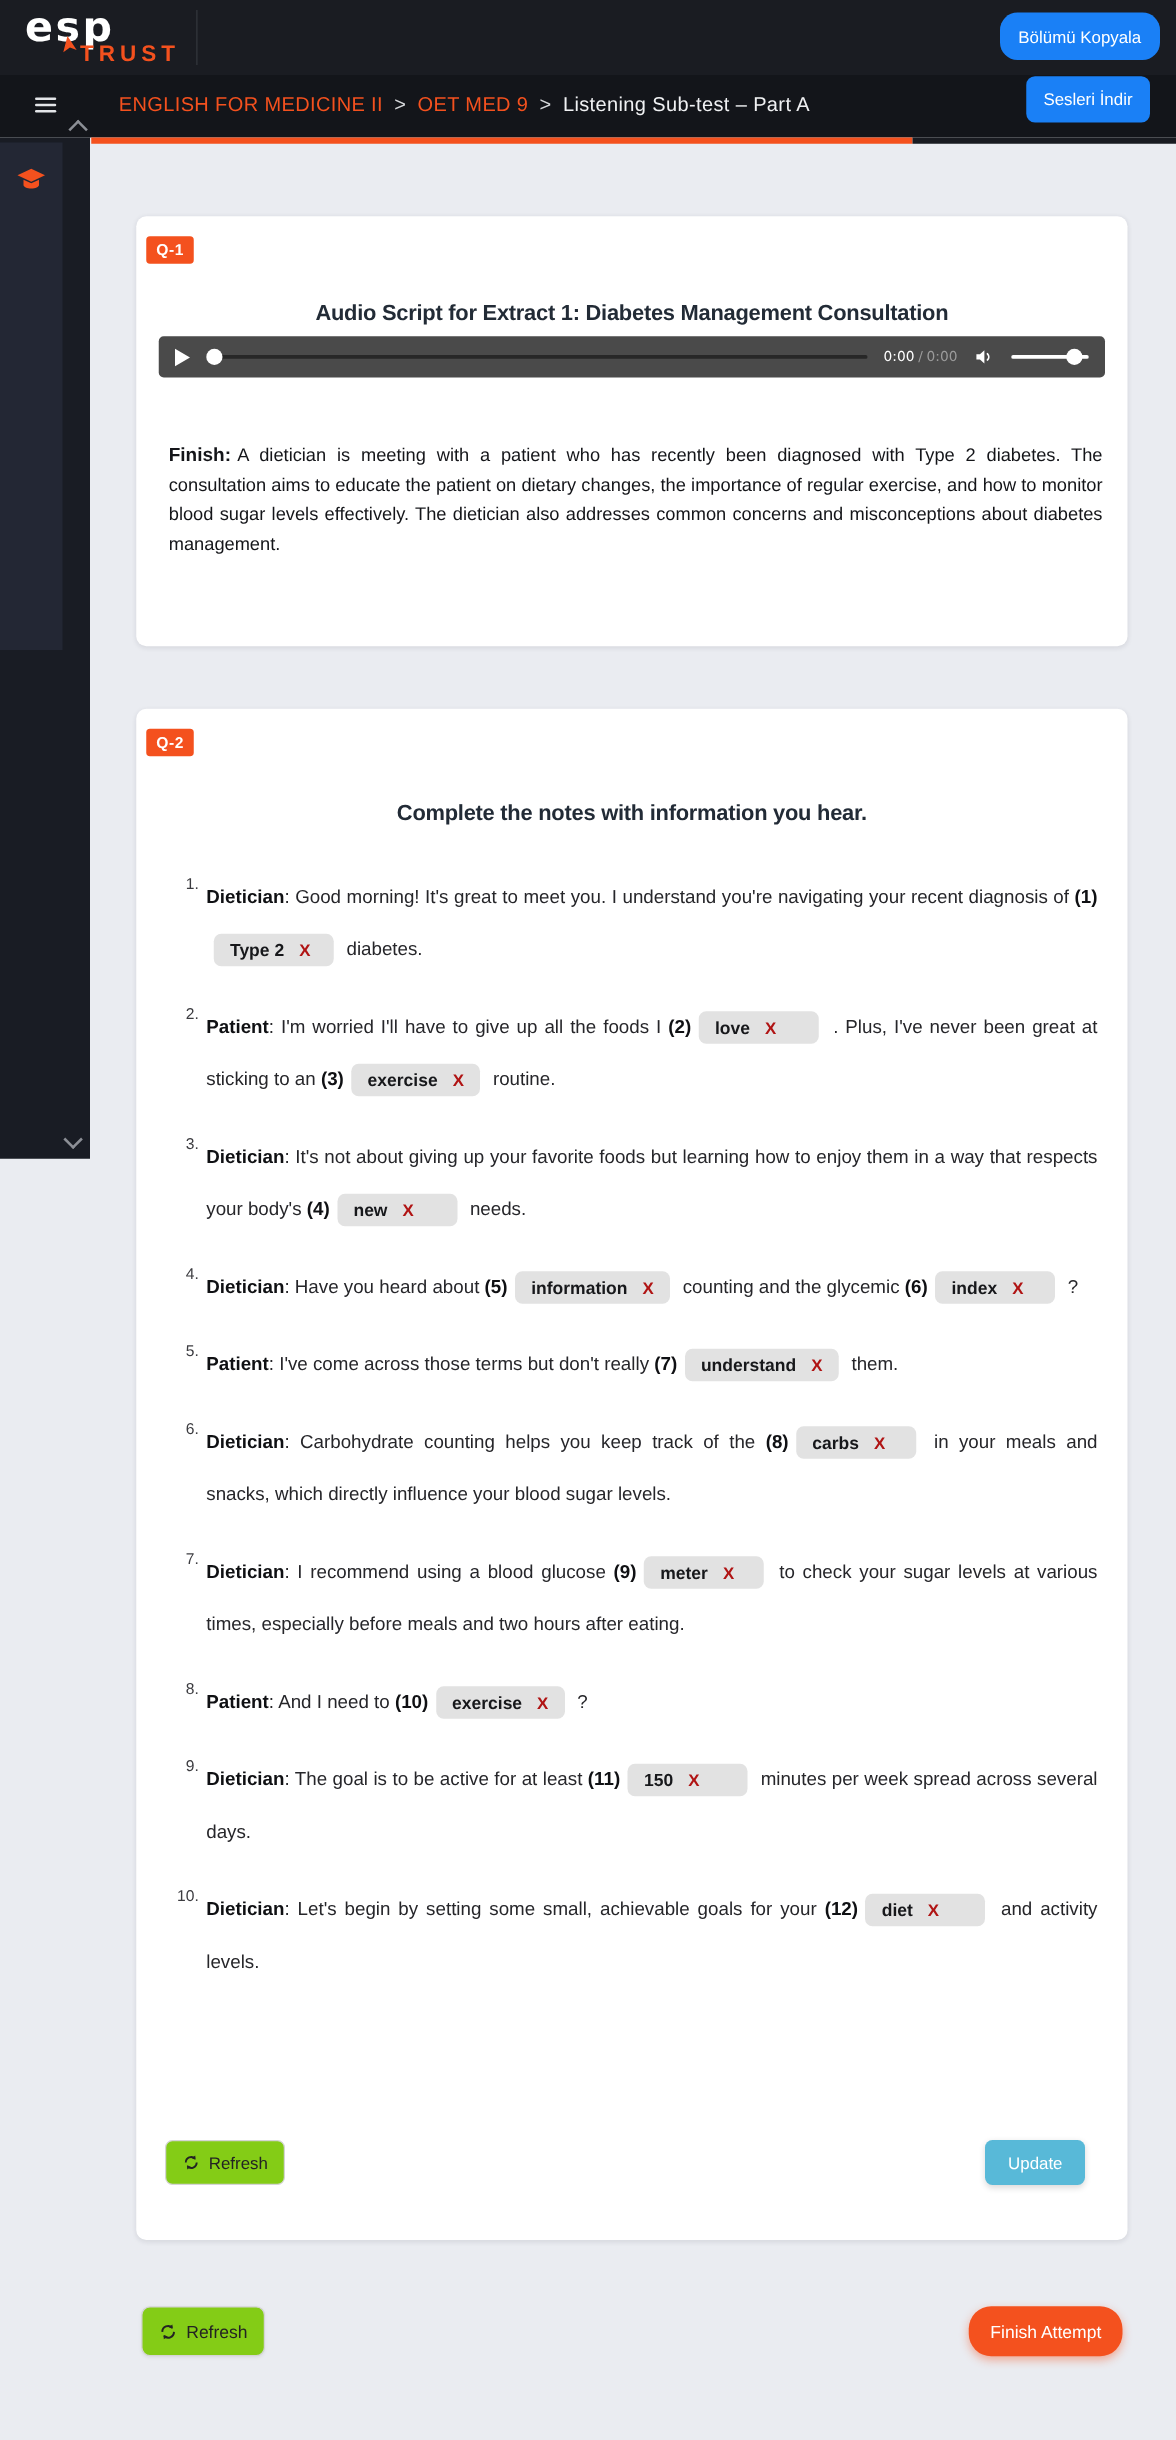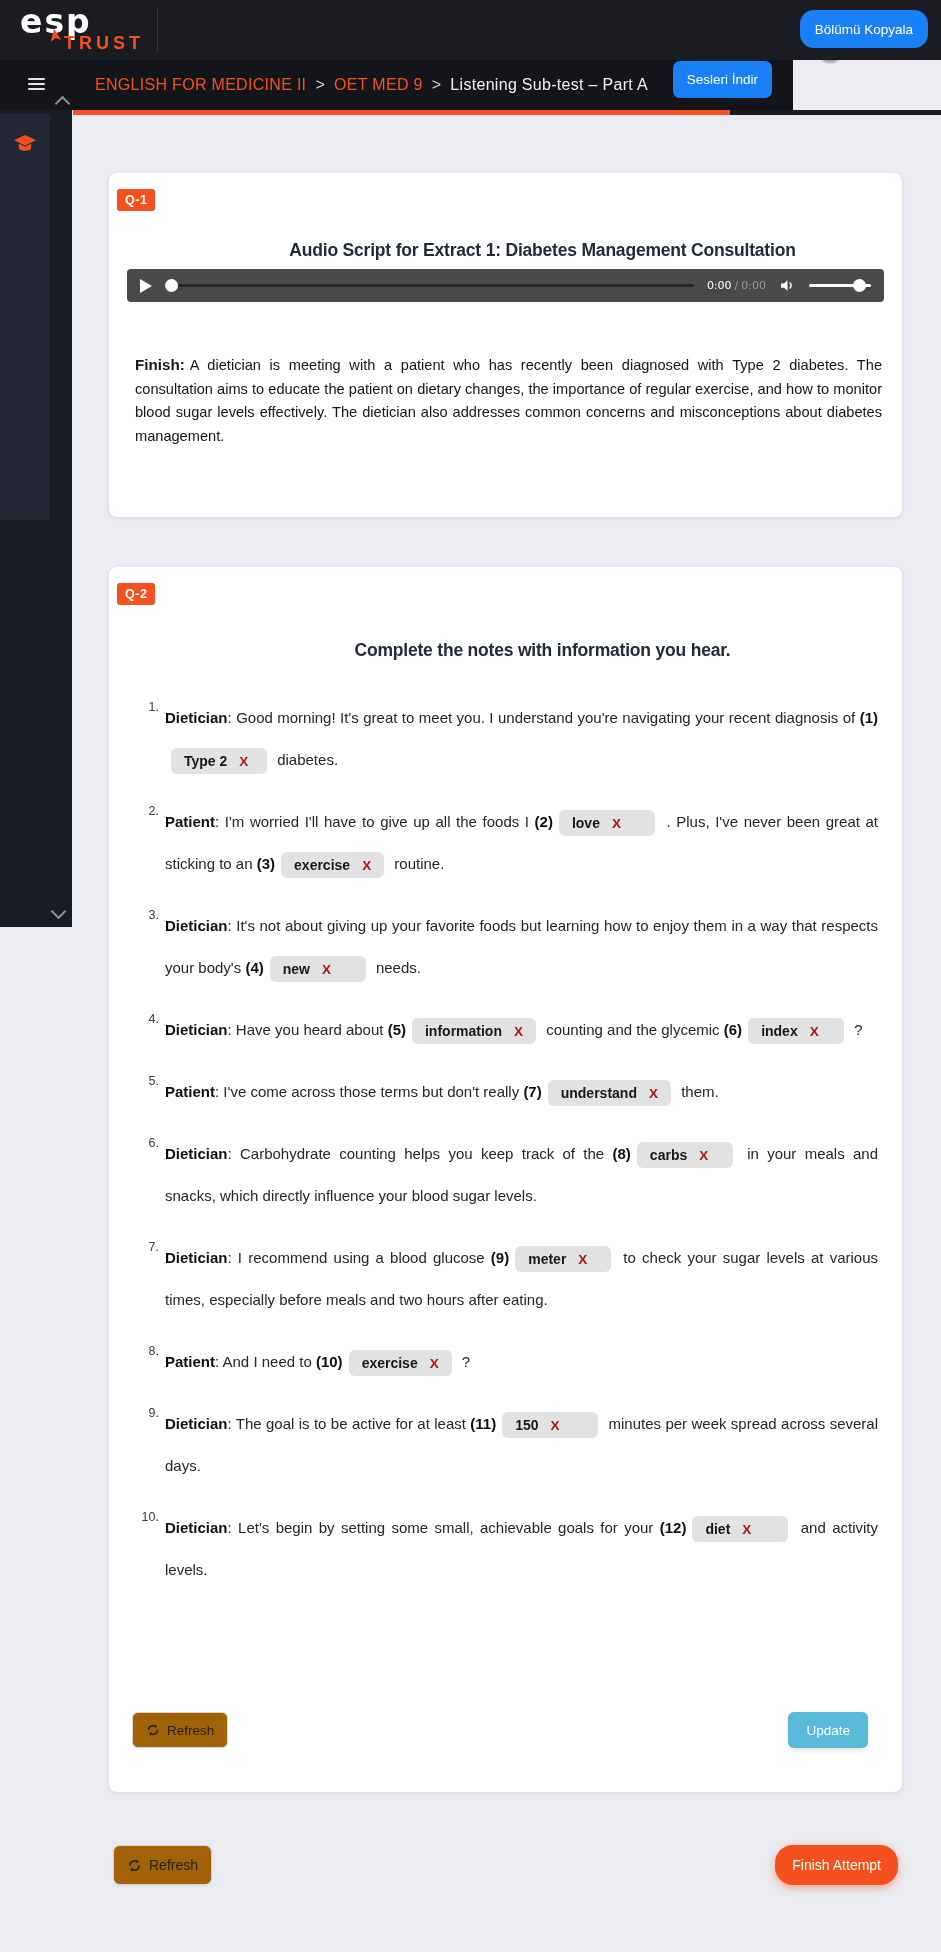--- a/index.html
+++ b/index.html
@@ -16,21 +16,21 @@
   .logo{position:absolute;left:20px;top:4px;cursor:pointer;}
   .logo-main{font-family:"DejaVu Sans",sans-serif;font-weight:800;font-size:33px;color:#fff;letter-spacing:2px;line-height:36px;}
   .logo-sub{color:var(--accent);font-weight:700;font-size:18px;letter-spacing:4px;margin:-7px 0 0 44px;}
   .logo-cursor{position:absolute;left:28px;top:26px;color:var(--accent);transform:rotate(35deg);}
   .logo-divider{position:absolute;left:157px;top:8px;width:1px;height:44px;background:#33363d;}
   .btn-blue{background:var(--blue);color:#fff;border:none;border-radius:7px;font-family:inherit;font-size:13.5px;cursor:pointer;}
   .btn-copy{position:absolute;right:13px;top:10px;height:38px;padding:0 15px;border-radius:14px;}
   .avatar{position:absolute;right:98px;top:38px;width:26px;height:26px;border-radius:50%;background:#9ba1aa;border:2px solid #c6cad1;box-sizing:border-box;z-index:3;cursor:pointer;}
 
   
-  .navbar{position:absolute;top:60px;left:0;width:793px;height:50px;background:var(--dark-nav);z-index:4;}
+  .navbar{position:absolute;top:60px;left:0;width:941px;height:50px;background:var(--dark-nav);z-index:4;}
   .hamburger{position:absolute;left:28px;top:18px;width:17px;cursor:pointer;}
   .hamburger span{display:block;width:17px;height:2px;background:#e3e5e8;border-radius:1px;margin-bottom:3px;}
   .breadcrumb{position:absolute;left:95px;top:0;height:50px;display:flex;align-items:center;font-size:16px;letter-spacing:.3px;white-space:nowrap;}
   .crumb-link{color:var(--accent);cursor:pointer;}
   .crumb-sep{color:#d6d8db;margin:0 9px;}
   .crumb-current{color:#f0f1f3;}
   .btn-download{position:absolute;right:21px;top:1px;height:37px;padding:0 14px;}
   .chev{width:9px;height:9px;border-right:2px solid #8c8f96;border-bottom:2px solid #8c8f96;display:inline-block;cursor:pointer;}
   .chev-up{transform:rotate(-135deg);position:absolute;left:57px;top:38px;}
   .chev-down{transform:rotate(45deg);position:absolute;left:53px;bottom:10px;}
@@ -42,21 +42,21 @@
   
   .sidebar{position:absolute;top:110px;left:0;width:72px;height:817px;background:var(--sidebar-strip);z-index:2;}
   .sidebar-list{position:absolute;left:0;top:4px;width:50px;height:406px;background:var(--sidebar-bg);}
   .cap-icon{position:absolute;left:13px;top:18px;color:var(--accent);cursor:pointer;}
 
   
   .card{position:absolute;left:109px;width:793px;background:#fff;border-radius:8px;box-shadow:0 1px 4px rgba(25,30,45,.10);box-sizing:border-box;}
   .card-q1{top:173px;height:344px;}
   .card-q2{top:567px;height:1225px;}
   .badge{position:absolute;left:8px;top:16px;background:var(--accent);color:#fff;font-weight:700;font-size:12.5px;letter-spacing:.5px;padding:4px 8px;border-radius:3px;}
-  .card-title{position:absolute;left:0;width:100%;text-align:center;font-weight:700;font-size:17.5px;color:#222b36;letter-spacing:-.2px;padding-left:37px;}
+  .card-title{position:absolute;left:0;width:100%;text-align:center;font-weight:700;font-size:17.5px;color:#222b36;letter-spacing:-.2px;}
   .card-q1 .card-title{top:52px;}
   .card-q2 .card-title{top:58px;}
 
   
   .player{position:absolute;top:96px;left:18px;right:18px;height:33px;background:var(--player-bg);border-radius:4px;display:flex;align-items:center;padding:0 13px;box-sizing:border-box;gap:13px;}
   .play-btn{width:0;height:0;border-left:12px solid #fff;border-top:7px solid transparent;border-bottom:7px solid transparent;cursor:pointer;}
   .progress{flex:1;position:relative;height:3px;background:#272727;border-radius:3px;cursor:pointer;}
   .progress-thumb{position:absolute;left:0;top:-5px;width:13px;height:13px;border-radius:50%;background:#fff;cursor:pointer;}
   .time{font-size:11px;color:#fff;white-space:nowrap;font-family:"DejaVu Sans",sans-serif;}
   .time .t-sep,.time .t-total{color:#9b9b9b;}
@@ -72,21 +72,21 @@
   
   .notes{position:absolute;top:130px;left:24px;right:24px;}
   .item{display:flex;margin-bottom:20px;}
   .item-num{width:26px;min-width:26px;text-align:right;font-size:12.5px;color:#3c3c40;padding:3px 6px 0 0;box-sizing:content-box;}
   .item-body{flex:1;font-size:15px;line-height:42px;text-align:justify;color:#26262a;}
   .item-body strong{color:#0f1013;}
   .chip{display:inline-flex;align-items:center;gap:12px;background:var(--chip-bg);border-radius:6px;padding:5px 13px;margin:0 6px;min-width:96px;box-sizing:border-box;line-height:normal;font-weight:700;font-size:14px;color:#17181b;vertical-align:middle;cursor:pointer;}
   .chip-x{color:var(--x-red);font-weight:700;font-size:13.5px;cursor:pointer;}
 
   
-  .btn-refresh{display:inline-flex;align-items:center;gap:7px;background:#a16207;border:1px solid #d4d4d4;border-radius:6px;height:36px;padding:0 13px;font-family:inherit;font-size:13.5px;color:#232323;cursor:pointer;}
+  .btn-refresh{display:inline-flex;align-items:center;gap:7px;background:#84cc16;border:1px solid #d4d4d4;border-radius:6px;height:36px;padding:0 13px;font-family:inherit;font-size:13.5px;color:#232323;cursor:pointer;}
   .card-q2 .btn-refresh{position:absolute;left:23px;bottom:44px;}
   .btn-update{position:absolute;right:34px;bottom:44px;background:var(--teal);color:#fff;border:none;border-radius:6px;height:36px;padding:0 18px;font-family:inherit;font-size:13.5px;box-shadow:0 2px 5px rgba(0,0,0,.15);cursor:pointer;}
   .footer-refresh{position:absolute;left:113px;top:1845px;height:40px;border-radius:7px;font-size:14px;box-shadow:0 1px 3px rgba(0,0,0,.06);}
   .btn-finish{position:absolute;right:43px;top:1845px;height:40px;background:var(--accent);color:#fff;border:none;border-radius:18px;padding:0 17px;font-family:inherit;font-size:14px;box-shadow:0 3px 8px rgba(244,81,30,.45);cursor:pointer;}
 </style>
 </head>
 <body>
 
 <div class="page">
 

